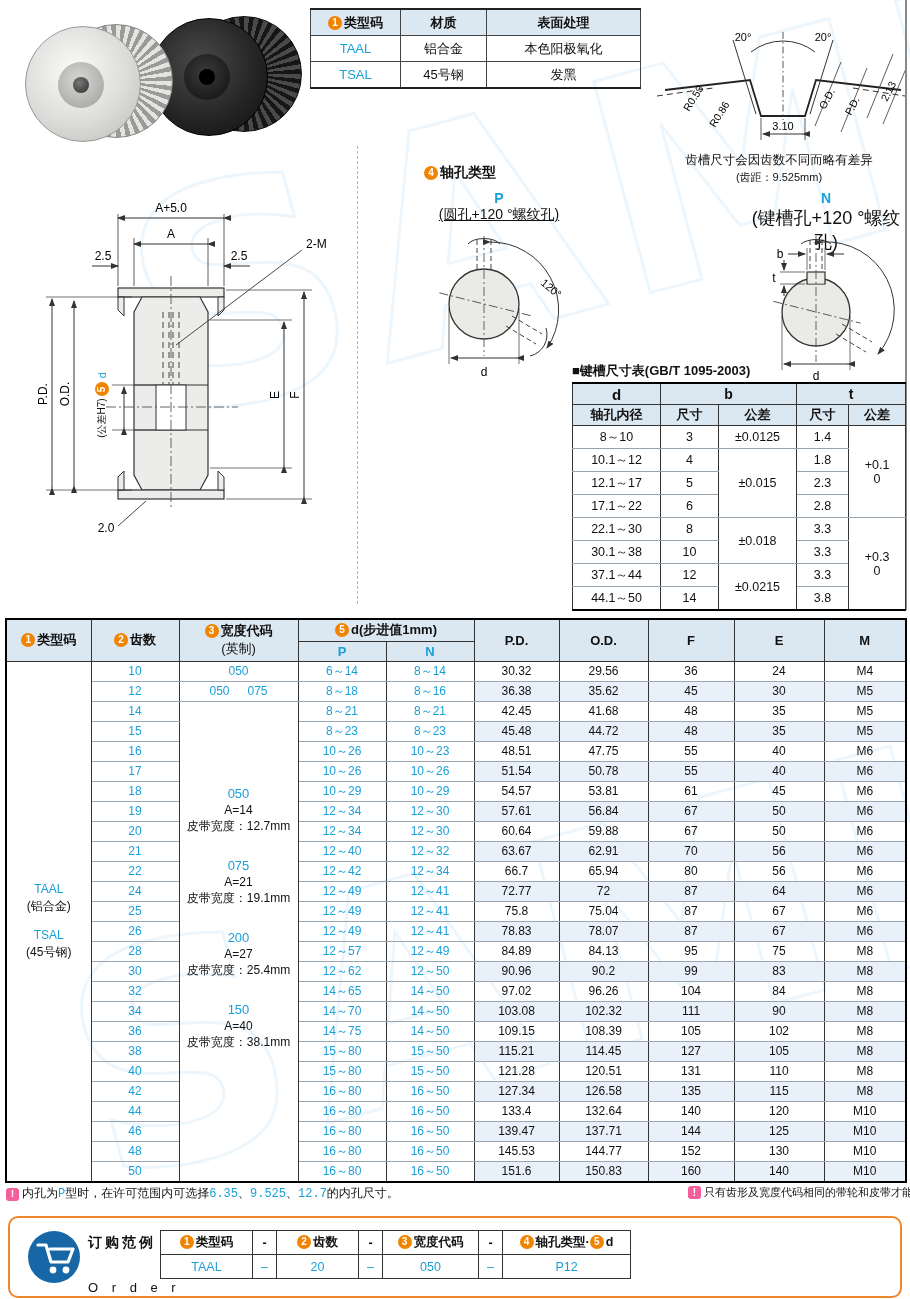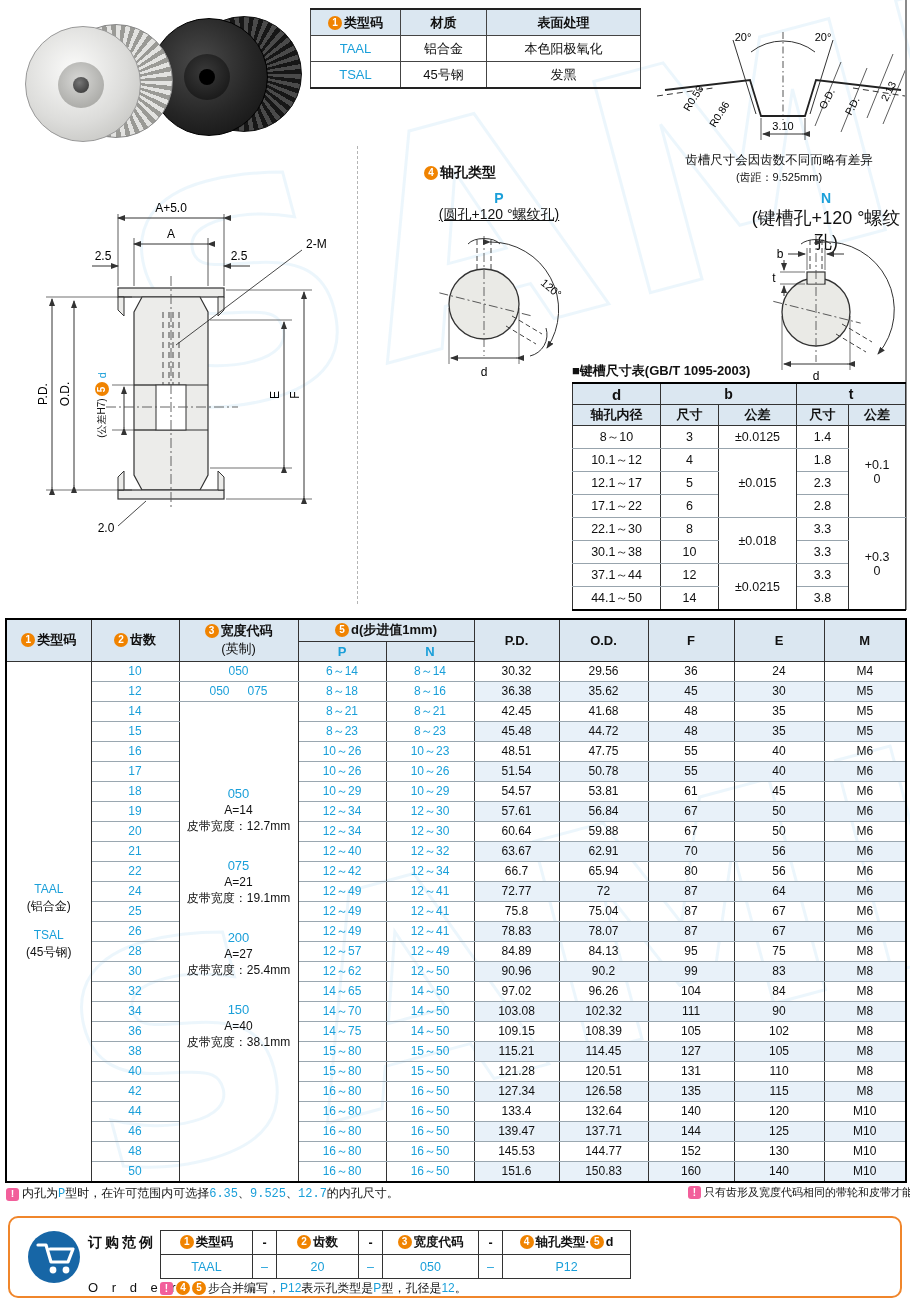--- a/index.html
+++ b/index.html
@@ -731,18 +731,15 @@
         <td class="bl">TAAL</td>
         <td class="bl">–</td>
         <td class="bl">20</td>
         <td class="bl">–</td>
         <td class="bl">050</td>
         <td class="bl">–</td>
         <td class="bl">P12</td>
       </tr>
     </tbody>
       </table>
-    <div class="abs note" style="left:150px; top:62px; font-size:12px;">
-      <span class="pbdg">!</span><span class="bdg">4</span><span class="bdg">5</span><span id="order-note-parts"><span>步合并编写，</span><span class="bl">P12</span><span>表示孔类型是</span><span class="bl">P</span><span>型，孔径是</span><span class="bl">12</span><span>。</span></span>
-    </div>
   </div>
 
 </div>
 
 </body></html>

